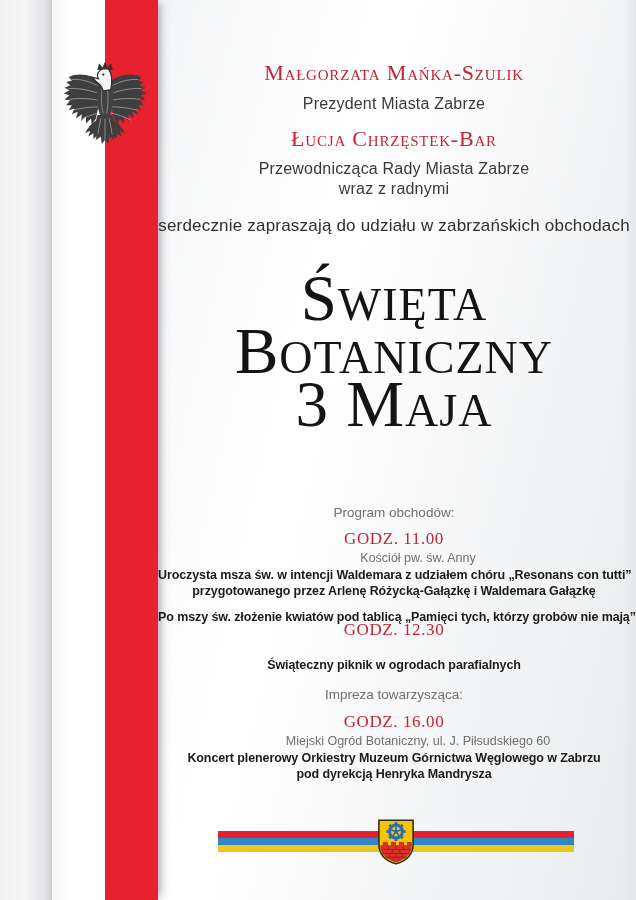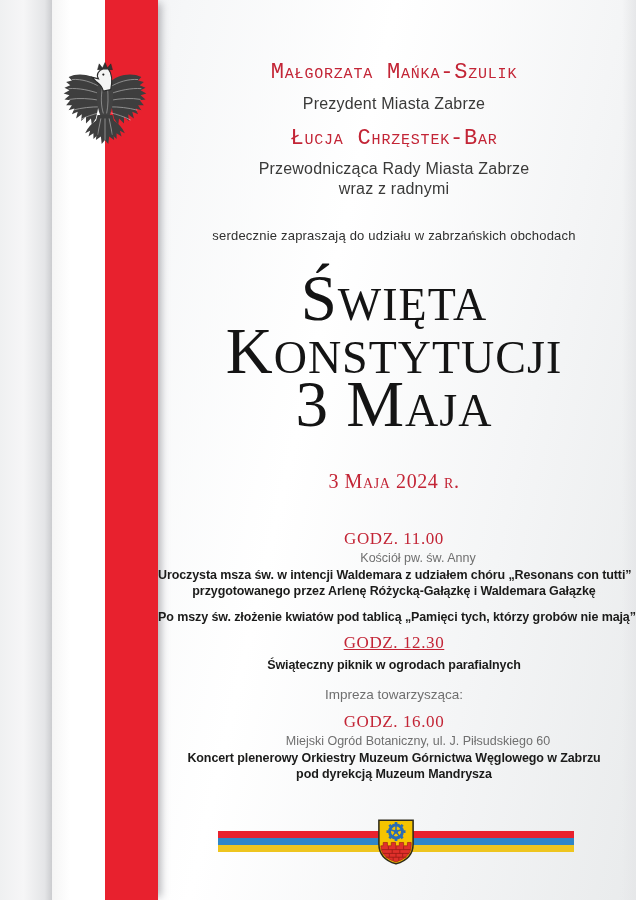--- a/index.html
+++ b/index.html
@@ -17,40 +17,40 @@
   #stripe-red{left:105px;top:0;bottom:0;width:53px;background:#e8212e;
     box-shadow:6px 0 8px -3px rgba(70,70,80,.40);}
   #right-shade{right:0;top:0;bottom:0;width:14px;
     background:linear-gradient(to left,#e6e7e9,rgba(240,241,242,0));}
   #eagle{left:62px;top:62px;width:86px;height:93px;}
   
   #content{left:158px;width:472px;top:0;height:900px;}
   .block{position:absolute;left:0;right:0;text-align:center;white-space:nowrap;}
   .serif{font-family:"Liberation Serif",serif;}
   .sc{font-variant:small-caps;}
-  .red-name{color:#c32536;font-size:22px;letter-spacing:.8px;font-family:Liberation Mono, monospace;}
+  .red-name{color:#c32536;font-size:22px;letter-spacing:.8px;}
   .role{color:#3a3a39;font-size:16px;letter-spacing:.2px;}
   .gray-label{color:#6f6f6f;font-size:13.5px;}
   .gray-place{color:#6f6f6f;font-size:12.5px;padding-left:48px;}
   .bold-line{color:#1b1b1a;font-size:12.5px;font-weight:bold;letter-spacing:-0.1px;}
   .time{color:#c32536;font-size:17px;letter-spacing:.6px;}
   #name1{top:60px;}
   #role1{top:95px;}
   #name2{top:126px;}
   #role2{top:160px;}
   #extra2{top:180px;}
-  #invite{top:228px;color:#2f2f2e;font-size:13px;letter-spacing:.2px;}
+  #invite{top:216px;color:#2f2f2e;font-size:17px;letter-spacing:.2px;}
   #title{top:272px;color:#141414;font-size:65px;line-height:53px;letter-spacing:1px;}
   #date{top:470px;font-size:20px;letter-spacing:.6px;color:#c32536;}
   #prog-header{top:505px;}
   #t1-time{top:529px;}
   #t1-place{top:551px;}
   #t1-desc{top:567px;line-height:16.2px;}
   #t1-note{top:610px;}
-  #t2-time{top:633px;text-decoration:underline;}
+  #t2-time{top:620px;}
   #t2-desc{top:658px;}
   #side-header{top:687px;text-align:center;}
   #t3-time{top:712px;}
   #t3-place{top:734px;}
   #t3-desc{top:750px;line-height:16.2px;}
   
   #footer-stripes{left:218px;top:831px;width:356px;height:21px;}
   #footer-stripes .s{height:7px;}
   #fs-red{background:#e8212e;}
   #fs-blue{background:#2f86c8;}
@@ -96,45 +96,45 @@
   <div class="block serif sc red-name" id="name1">Małgorzata Mańka-Szulik</div>
   <div class="block role" id="role1">Prezydent Miasta Zabrze</div>
   <div class="block serif sc red-name" id="name2">Łucja Chrzęstek-Bar</div>
   <div class="block role" id="role2">Przewodnicząca Rady Miasta Zabrze</div>
   <div class="block role" id="extra2">wraz z radnymi</div>
 
   <div class="block" id="invite">serdecznie zapraszają do udziału w zabrzańskich obchodach</div>
 
   <div class="block serif sc" id="title">
     <div>Święta</div>
-    <div>Konstytucji</div>
+    <div>Botaniczny</div>
     <div>3 Maja</div>
   </div>
 
-  <div class="block serif sc" id="date">3 Maja 2024 r.</div>
 
+  <div class="block gray-label" id="prog-header">Program obchodów:</div>
 
   <div class="block serif time" id="t1-time">GODZ. 11.00</div>
   <div class="block gray-place" id="t1-place">Kościół pw. św. Anny</div>
   <div class="block bold-line" id="t1-desc">
     <div>Uroczysta msza św. w intencji Waldemara z udziałem chóru „Resonans con tutti”</div>
     <div>przygotowanego przez Arlenę Różycką-Gałązkę i Waldemara Gałązkę</div>
   </div>
   <div class="block bold-line" id="t1-note">Po mszy św. złożenie kwiatów pod tablicą „Pamięci tych, którzy grobów nie mają”</div>
 
   <div class="block serif time" id="t2-time">GODZ. 12.30</div>
   <div class="block bold-line" id="t2-desc">Świąteczny piknik w ogrodach parafialnych</div>
 
   <div class="block gray-label" id="side-header">Impreza towarzysząca:</div>
 
   <div class="block serif time" id="t3-time">GODZ. 16.00</div>
   <div class="block gray-place" id="t3-place">Miejski Ogród Botaniczny, ul. J. Piłsudskiego 60</div>
   <div class="block bold-line" id="t3-desc">
     <div>Koncert plenerowy Orkiestry Muzeum Górnictwa Węglowego w Zabrzu</div>
-    <div>pod dyrekcją Muzeum Mandrysza</div>
+    <div>pod dyrekcją Henryka Mandrysza</div>
   </div>
 </div>
 
 <div class="abs" id="footer-stripes">
   <div class="s" id="fs-red"></div>
   <div class="s" id="fs-blue"></div>
   <div class="s" id="fs-yellow"></div>
 </div>
 
 <svg class="abs" id="crest" viewBox="0 0 40 50" aria-hidden="true">

